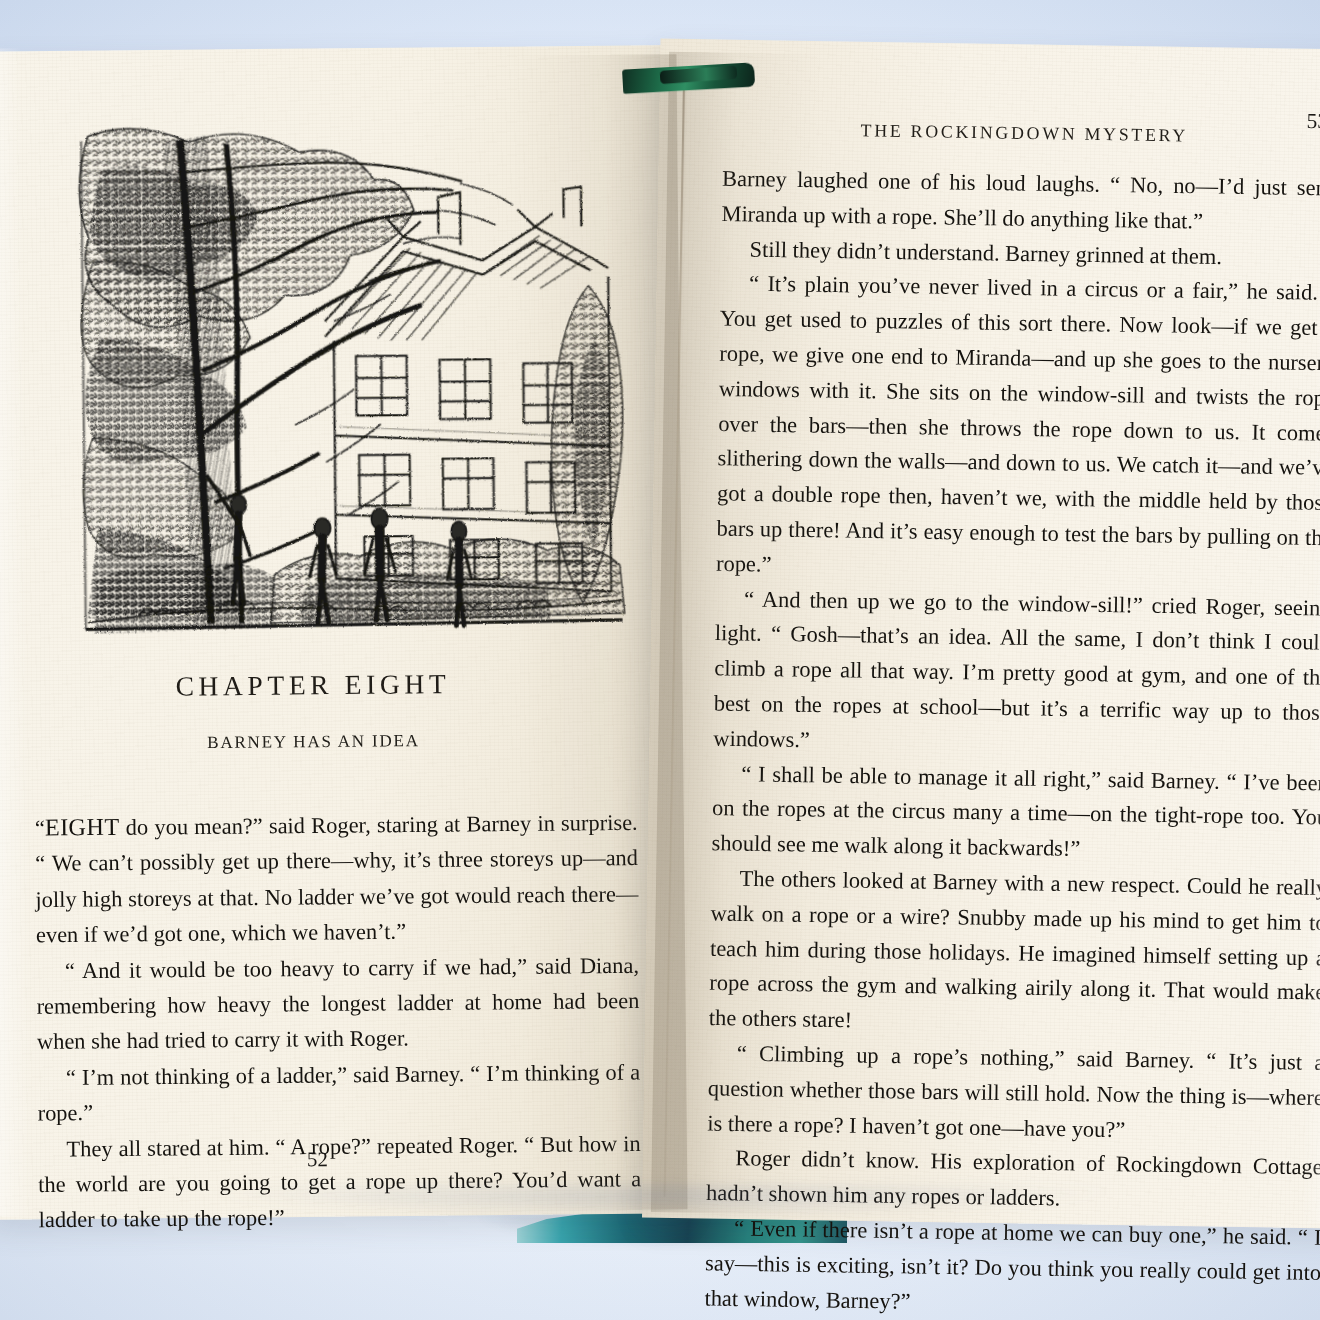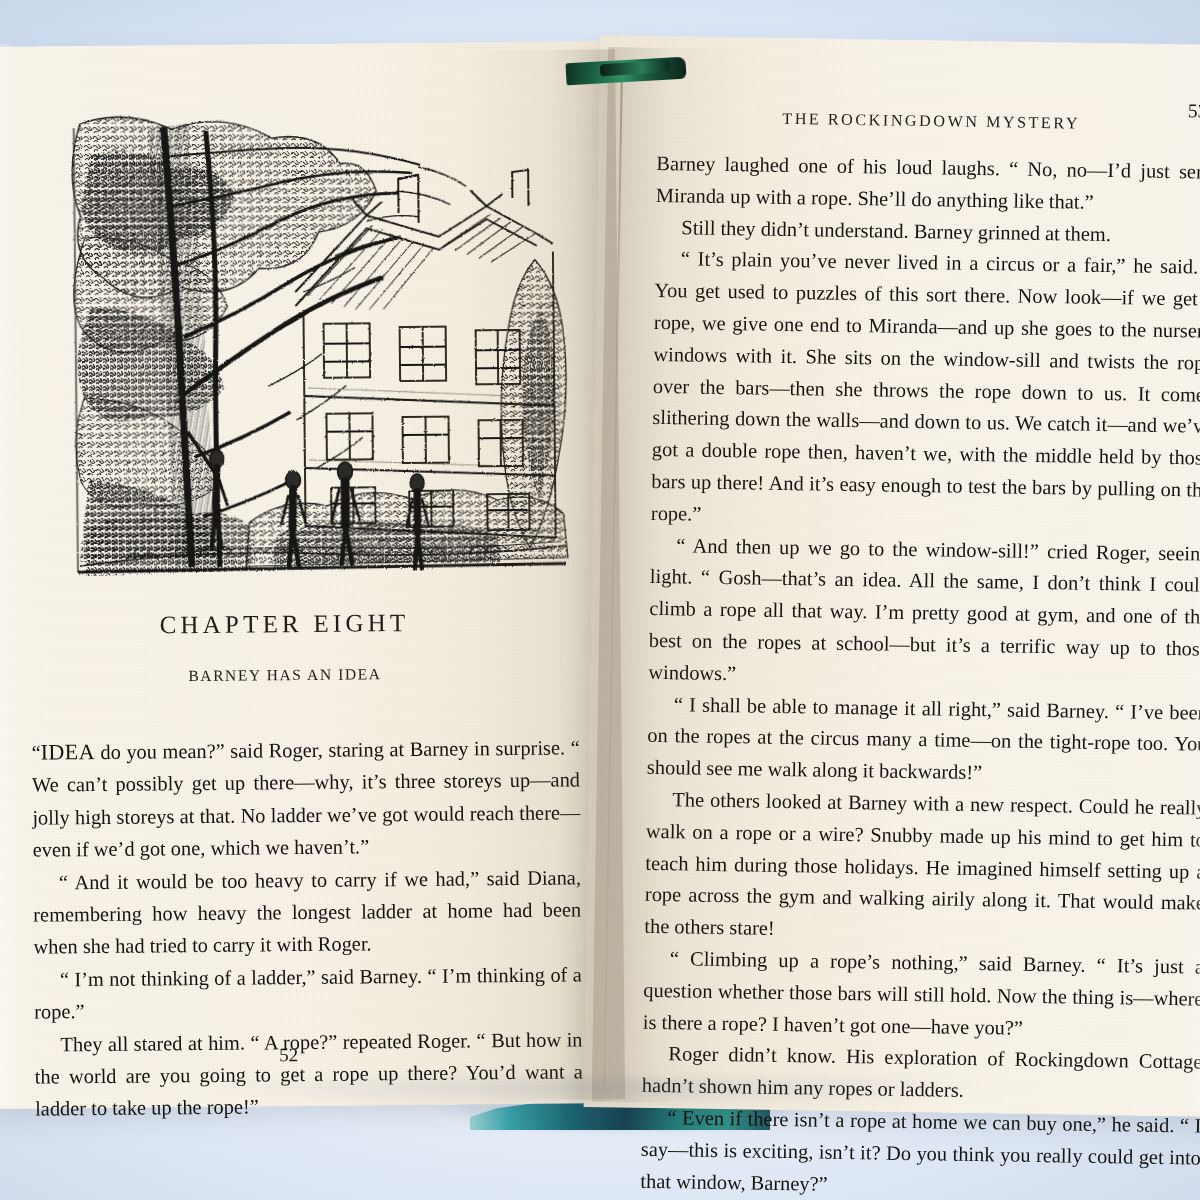--- a/index.html
+++ b/index.html
@@ -366,21 +366,21 @@
                      M56,462 q8,-12 16,-2 q8,-10 16,2 M400,458 q8,-12 16,-2 q8,-10 16,2"></path>
           </g>
         </g>
       </svg>
     </div>
 
     <div id="chapter-title">CHAPTER EIGHT</div>
     <div id="chapter-subtitle">BARNEY HAS AN IDEA</div>
 
     <div id="left-body">
-        <p class=""><span>“</span><span class="dropsmall">IDEA</span> do you mean?” said Roger, staring at Barney in surprise. “ We can’t possibly get up there—why, it’s three storeys up—and jolly high storeys at that. No ladder we’ve got would reach there—even if we’d got one, which we haven’t.”</p>
+        <p class=""><span>“</span><span class="dropsmall">EIGHT</span> do you mean?” said Roger, staring at Barney in surprise. “ We can’t possibly get up there—why, it’s three storeys up—and jolly high storeys at that. No ladder we’ve got would reach there—even if we’d got one, which we haven’t.”</p>
         <p class="ind">“ And it would be too heavy to carry if we had,” said Diana, remembering how heavy the longest ladder at home had been when she had tried to carry it with Roger.</p>
         <p class="ind">“ I’m not thinking of a ladder,” said Barney. “ I’m thinking of a rope.”</p>
         <p class="ind">They all stared at him. “ A rope?” repeated Roger. “ But how in the world are you going to get a rope up there? You’d want a ladder to take up the rope!”</p>
       </div>
 
     <div id="folio-left">52</div>
   </div>
 
   <div class="page" id="page-right">
     <div class="grain"></div>

